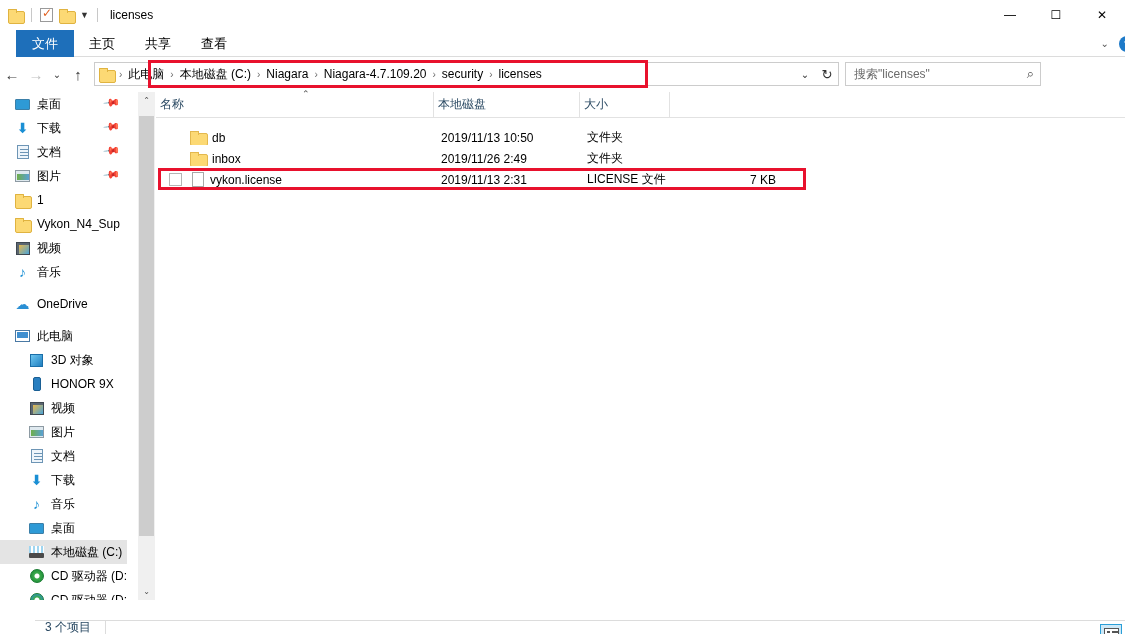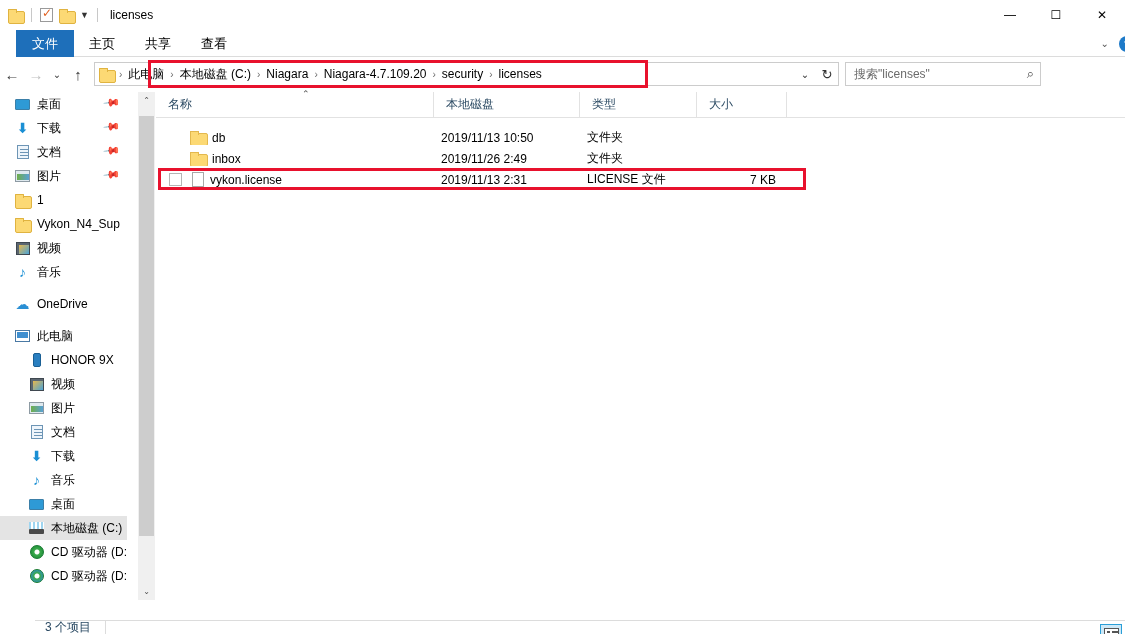--- a/index.html
+++ b/index.html
@@ -140,21 +140,21 @@
   .sb-scroll .arrow.bot { position:absolute; bottom:0; left:0; }
   .sb-thumb { position:absolute; left:1px; top:24px; width:15px; height:420px; background:#cdcdcd; }
 
   
   .content { position:absolute; left:156px; top:92px; right:0; height:508px; background:#fff; }
   .sortcaret { position:absolute; left:146px; top:-3px; font-size:9px; color:#4a4a4a; }
   .colhead {
     position:relative; height:26px; display:flex; align-items:center;
     border-bottom:1px solid #e2e2e2; font-size:12px; color:#34495e;
   }
-  .col { position:relative; height:26px; display:flex; align-items:center; padding-left:12px; color:#2b4a63; }
+  .col { position:relative; height:26px; display:flex; align-items:center; padding-left:4px; color:#2b4a63; }
   .col + .col { border-left:1px solid #e2e2e2; }
   .col-name { width:277px; }
   .col-date { width:146px; }
   .col-type { width:117px; }
   .col-size { width:90px; }
   .col-end { width:30px; }
 
   .row { display:flex; align-items:center; height:21px; font-size:12px; }
   .cell { padding-left:8px; display:flex; align-items:center; overflow:hidden; white-space:nowrap; }
   .cell.name { width:277px; padding-left:0; }
@@ -316,20 +316,26 @@
 
     <div class="sb-item">
       <span class="sb-ico">
           <span class="i-pc"></span>
         </span>
       <span>此电脑</span>
     </div>
 
     <div class="sb-item indent1">
       <span class="sb-ico">
+          <span class="i-3d"></span>
+        </span>
+      <span>3D 对象</span>
+    </div>
+    <div class="sb-item indent1">
+      <span class="sb-ico">
           <span class="i-phone"></span>
         </span>
       <span>HONOR 9X</span>
     </div>
     <div class="sb-item indent1">
       <span class="sb-ico">
           <span class="i-video"></span>
         </span>
       <span>视频</span>
     </div>
@@ -383,21 +389,20 @@
     <div class="arrow">⌃</div>
     <div class="sb-thumb"></div>
     <div class="arrow bot">⌄</div>
   </div>
 
   <div class="content">
     <div class="colhead">
       <span class="sortcaret">⌃</span>
       <div class="col col-name">名称</div>
       <div class="col col-date">本地磁盘</div>
-      <div class="col col-type">类型</div>
       <div class="col col-size">大小</div>
       <div class="col col-end"></div>
     </div>
 
     <div style="height:9px"></div>
 
     <div class="row">
       <div class="cell name">
         <span class="chk hidden"></span>
         <span class="rowfolder"></span>

